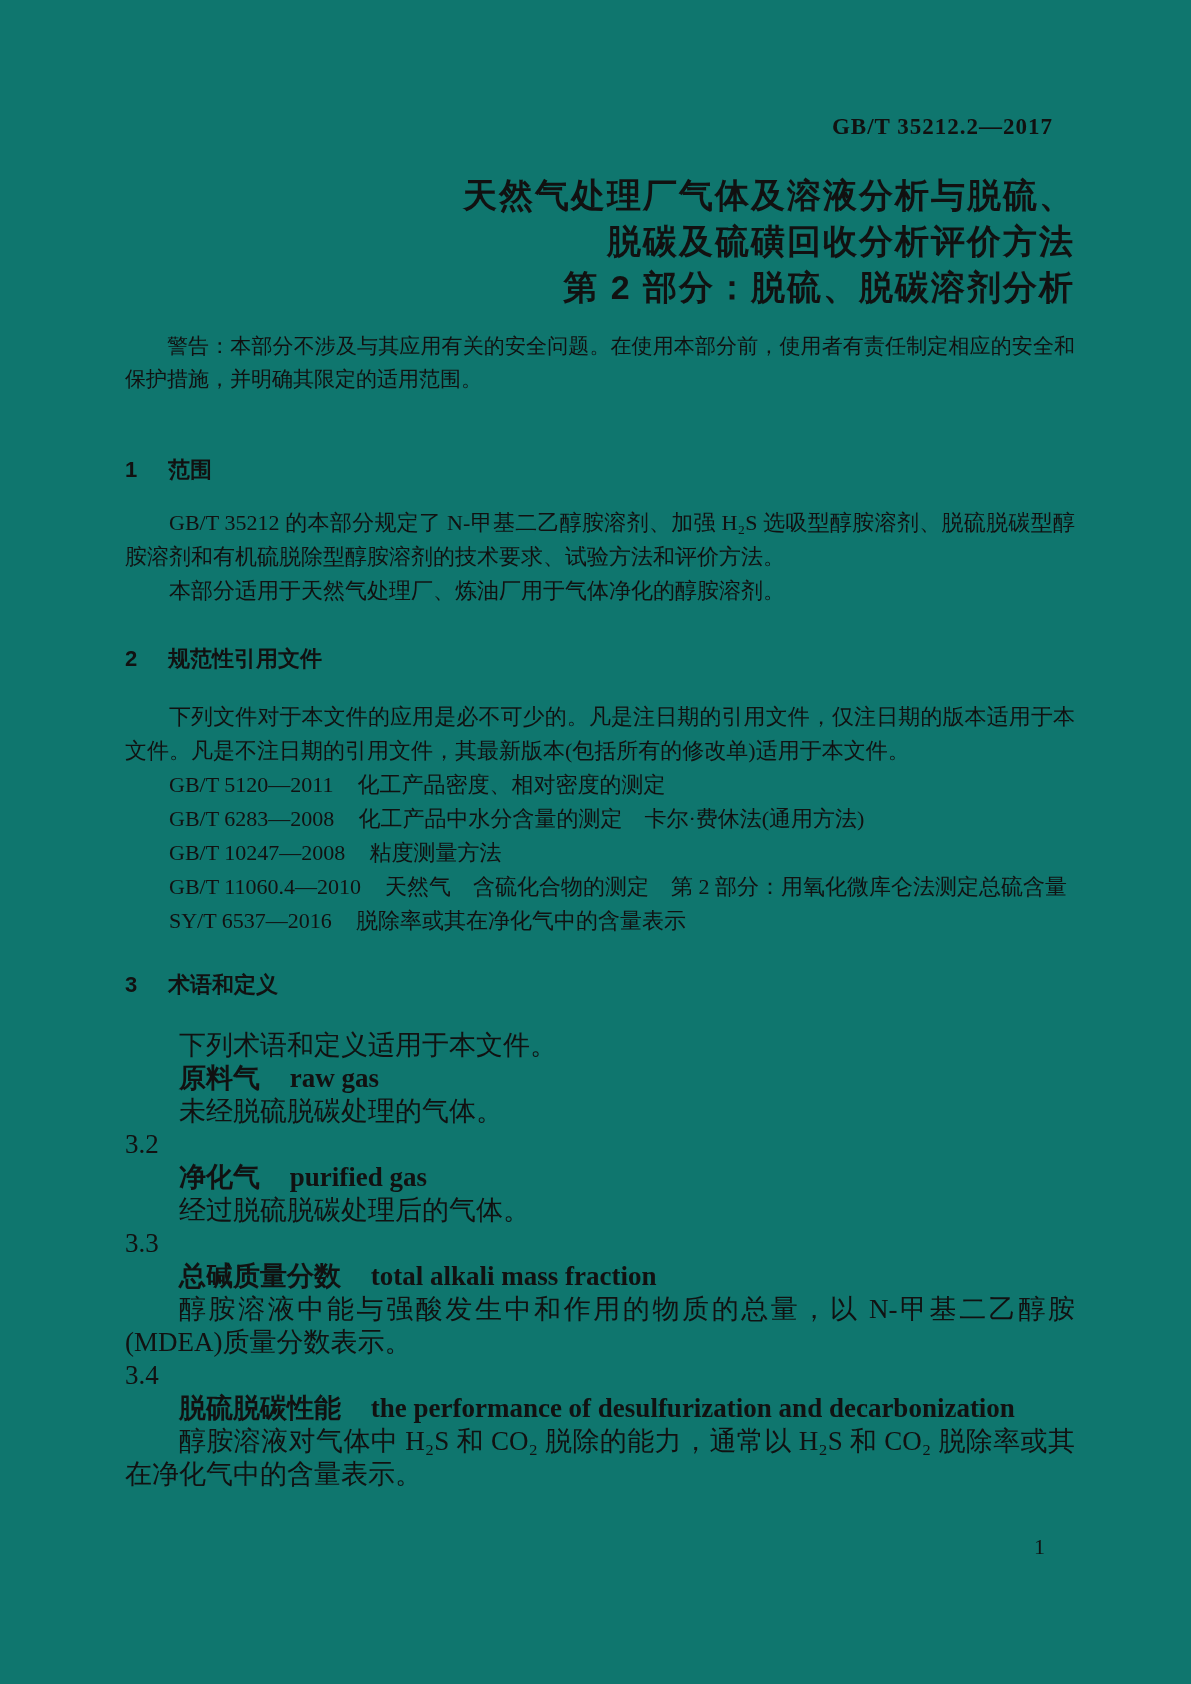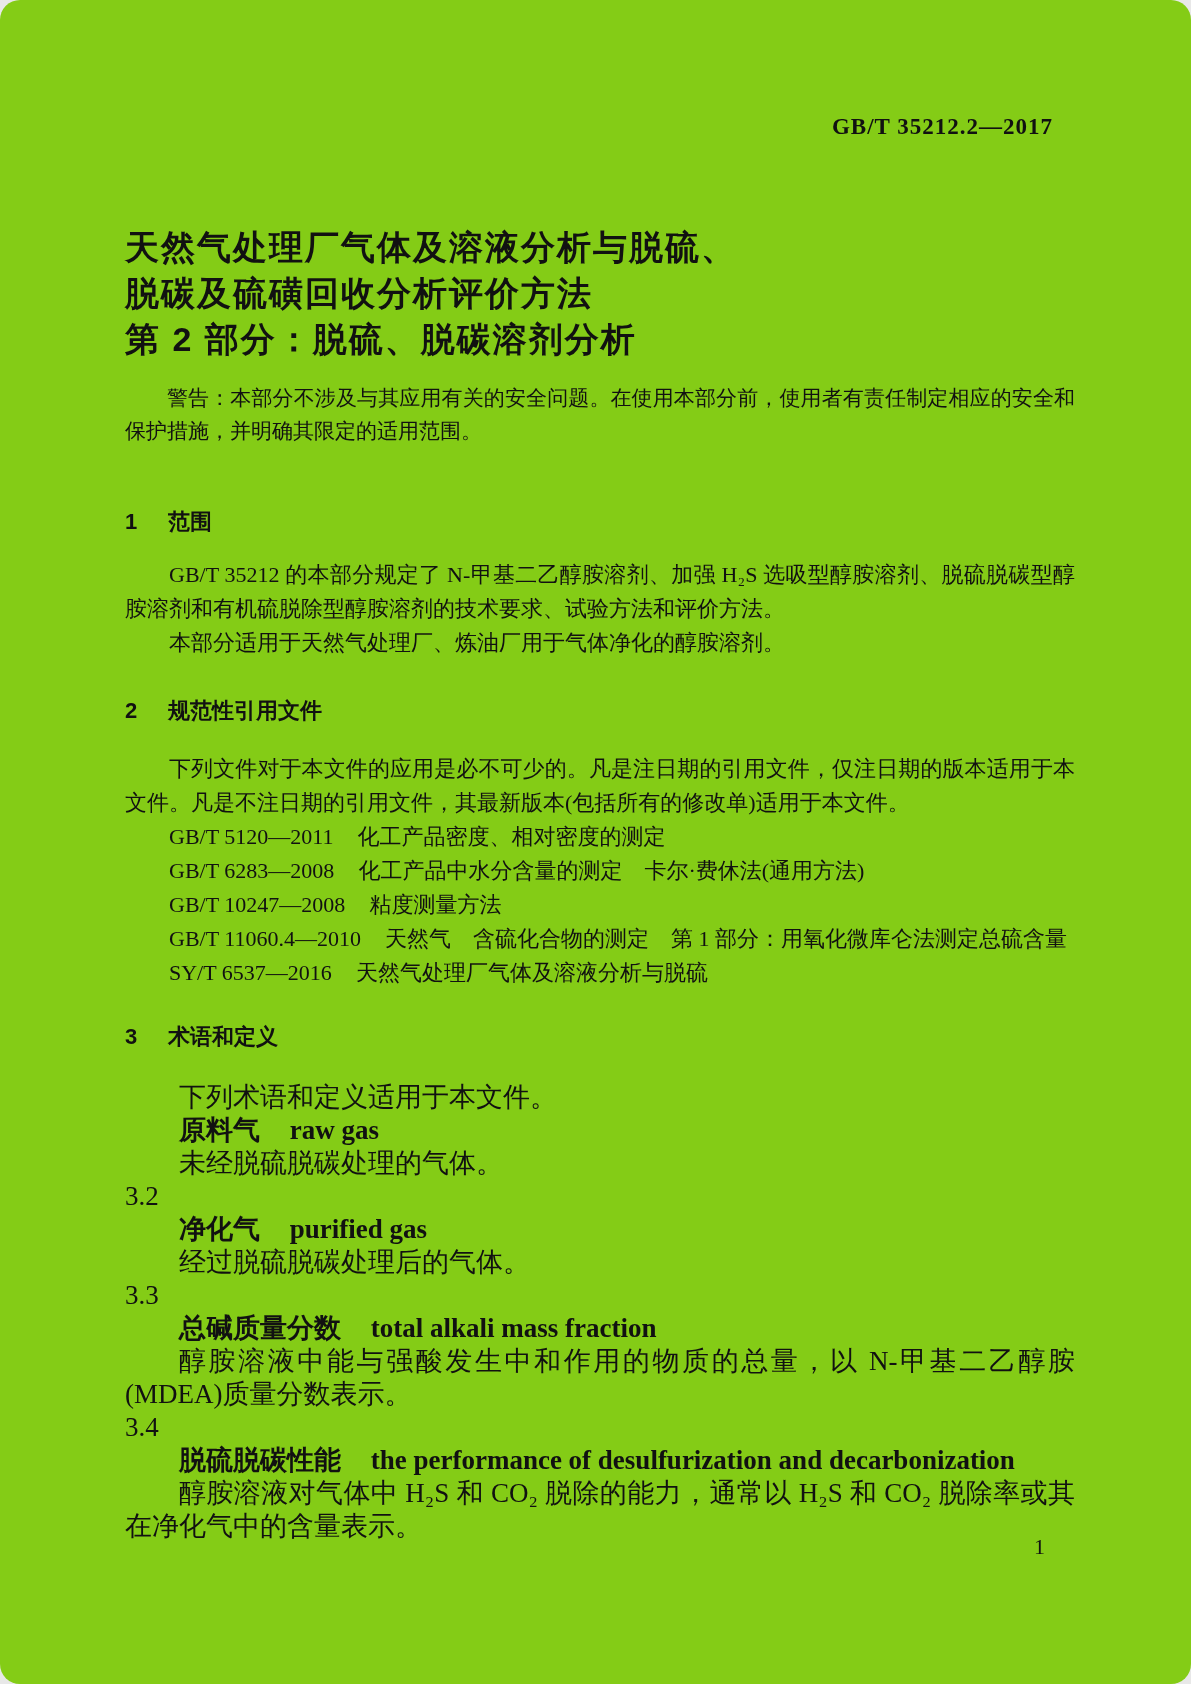--- a/index.html
+++ b/index.html
@@ -1,42 +1,41 @@
 <!DOCTYPE html>
 <html><head>
 <meta charset="utf-8">
 <style>
   html,body { margin:0; padding:0; background:#e8e8e8; }
   .page {
     position:relative;
     width:1191px; height:1684px;
     margin:0 auto;
-    background:#84cc16;
+    background:#0f766e;
     color:#111111;
     font-family:"Liberation Serif","DejaVu Serif",serif;
     overflow:hidden;
-    border-radius:20px;
   }
   .content {
     position:absolute;
     left:125px; top:0;
     width:950px;
   }
   .header-code {
     padding-top:114px;
     text-align:right;
     padding-right:22px;
     font-family:"Liberation Serif","DejaVu Serif",serif;
     font-weight:bold;
     font-size:23px;
     letter-spacing:1px;
   }
   .doc-title {
-    margin-top:84px;
-    text-align:left;
+    margin-top:32px;
+    text-align:right;
     font-family:"Liberation Sans","DejaVu Sans",sans-serif;
     font-weight:bold;
     font-size:34px;
     line-height:46px;
     letter-spacing:2px;
   }
   .warning {
     margin-top:19px;
     font-family:"Liberation Sans","DejaVu Sans",sans-serif;
     font-weight:normal;
@@ -119,24 +118,24 @@
       <div class="ref-line">
         <span class="ref-code">GB/T 5120—2011</span><span>化工产品密度、相对密度的测定</span>
       </div>
       <div class="ref-line">
         <span class="ref-code">GB/T 6283—2008</span><span>化工产品中水分含量的测定　卡尔·费休法(通用方法)</span>
       </div>
       <div class="ref-line">
         <span class="ref-code">GB/T 10247—2008</span><span>粘度测量方法</span>
       </div>
       <div class="ref-line">
-        <span class="ref-code">GB/T 11060.4—2010</span><span>天然气　含硫化合物的测定　第 1 部分：用氧化微库仑法测定总硫含量</span>
+        <span class="ref-code">GB/T 11060.4—2010</span><span>天然气　含硫化合物的测定　第 2 部分：用氧化微库仑法测定总硫含量</span>
       </div>
       <div class="ref-line">
-        <span class="ref-code">SY/T 6537—2016</span><span>天然气处理厂气体及溶液分析与脱硫</span>
+        <span class="ref-code">SY/T 6537—2016</span><span>脱除率或其在净化气中的含量表示</span>
       </div>
     </div>
 
     <div class="sec-heading h3">
       <span class="sec-num">3</span><span>术语和定义</span>
     </div>
     <div class="terms-block">
       <p class="para terms-intro">下列术语和定义适用于本文件。</p>
 
       <div>

